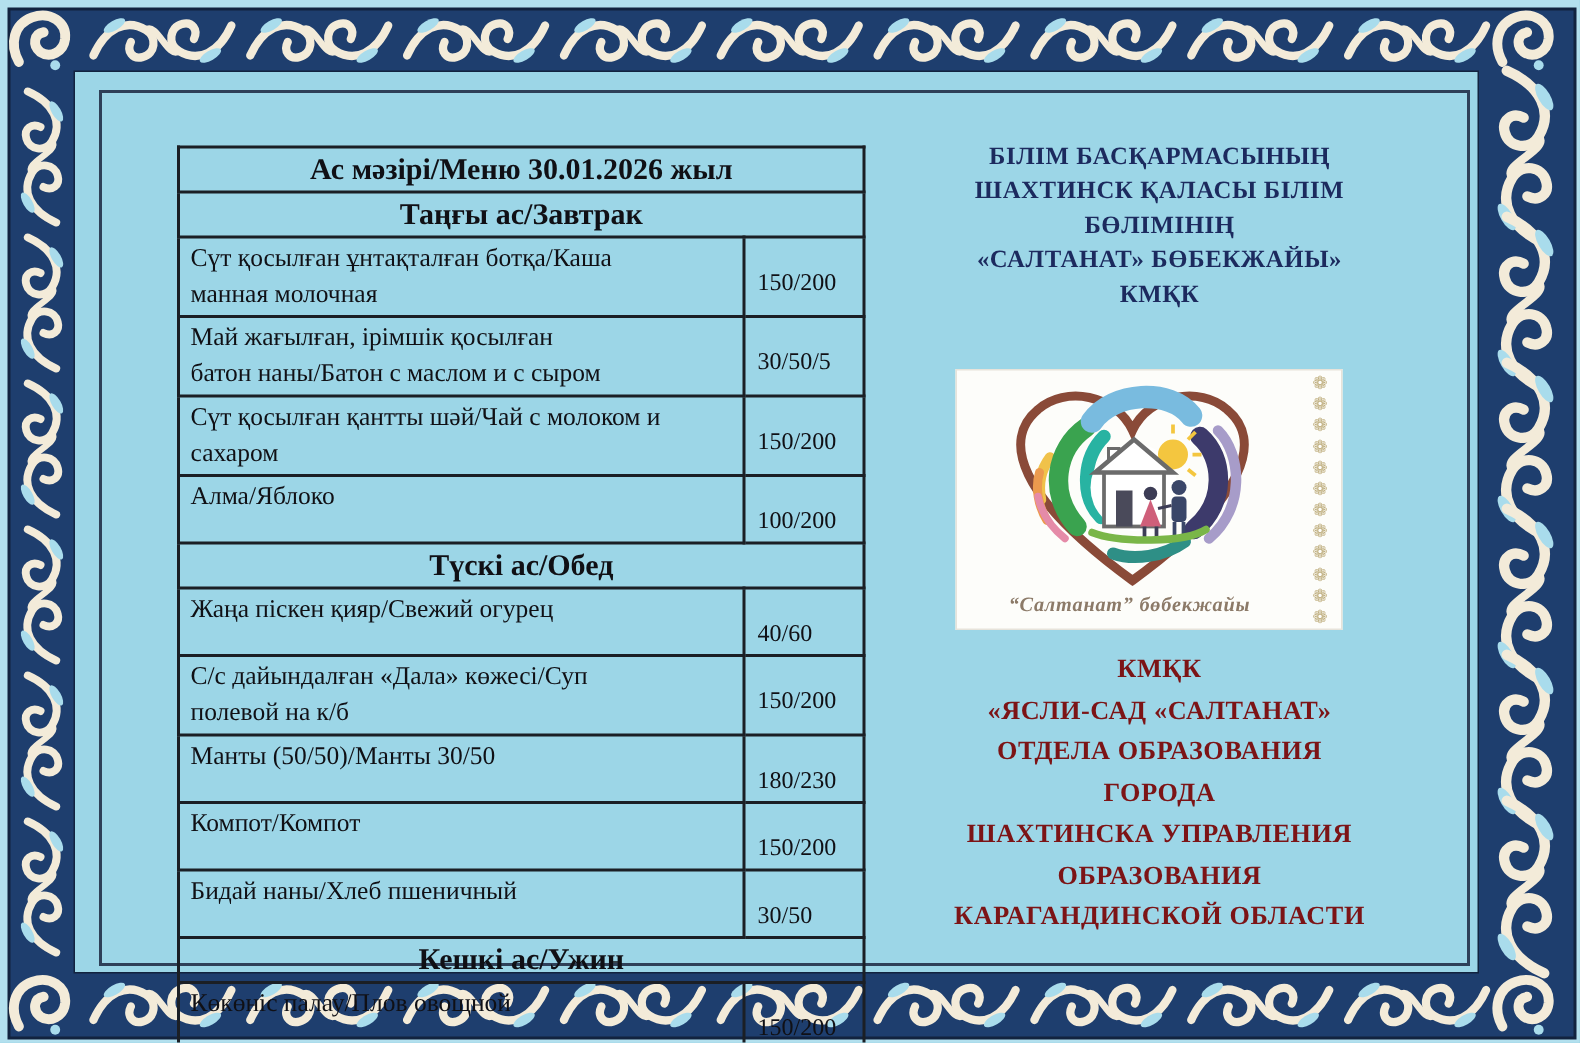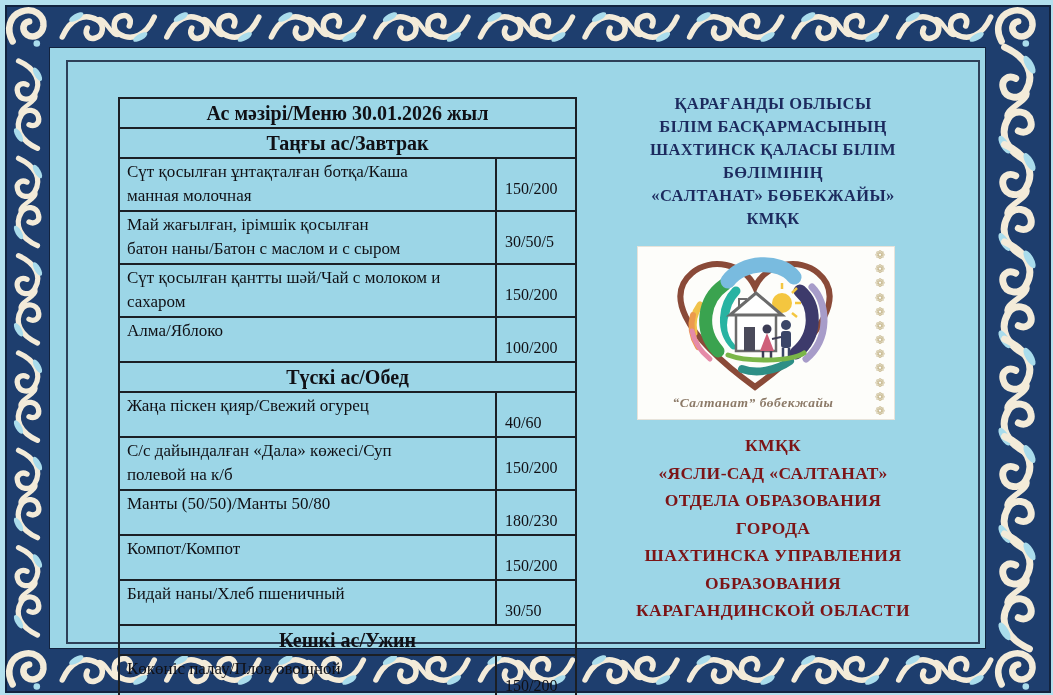--- a/index.html
+++ b/index.html
@@ -157,21 +157,21 @@
           <tr>
             <td class="item">Жаңа піскен қияр/Свежий огурец</td>
             <td class="portion">40/60</td>
           </tr>
           <tr>
             <td class="item">С/с дайындалған «Дала» көжесі/Суп
 полевой на к/б</td>
             <td class="portion">150/200</td>
           </tr>
           <tr>
-            <td class="item">Манты (50/50)/Манты 50/80</td>
+            <td class="item">Манты (50/50)/Манты 30/50</td>
             <td class="portion">180/230</td>
           </tr>
           <tr>
             <td class="item">Компот/Компот</td>
             <td class="portion">150/200</td>
           </tr>
           <tr>
             <td class="item">Бидай наны/Хлеб пшеничный</td>
             <td class="portion">30/50</td>
           </tr>
@@ -180,21 +180,20 @@
           </tr>
           <tr>
             <td class="item">Көкөніс палау/Плов овощной</td>
             <td class="portion">150/200</td>
           </tr>
         </tbody>
     </table>
   </div>
 
   <div class="org-header">
-      <div>ҚАРАҒАНДЫ ОБЛЫСЫ</div>
       <div>БІЛІМ БАСҚАРМАСЫНЫҢ</div>
       <div>ШАХТИНСК ҚАЛАСЫ БІЛІМ</div>
       <div>БӨЛІМІНІҢ</div>
       <div>«САЛТАНАТ» БӨБЕКЖАЙЫ»</div>
       <div>КМҚК</div>
     </div>
 
   <div class="logo-box">
     <svg class="logo-heart" width="230" height="150" viewBox="0 0 230 150" aria-hidden="true">
 

